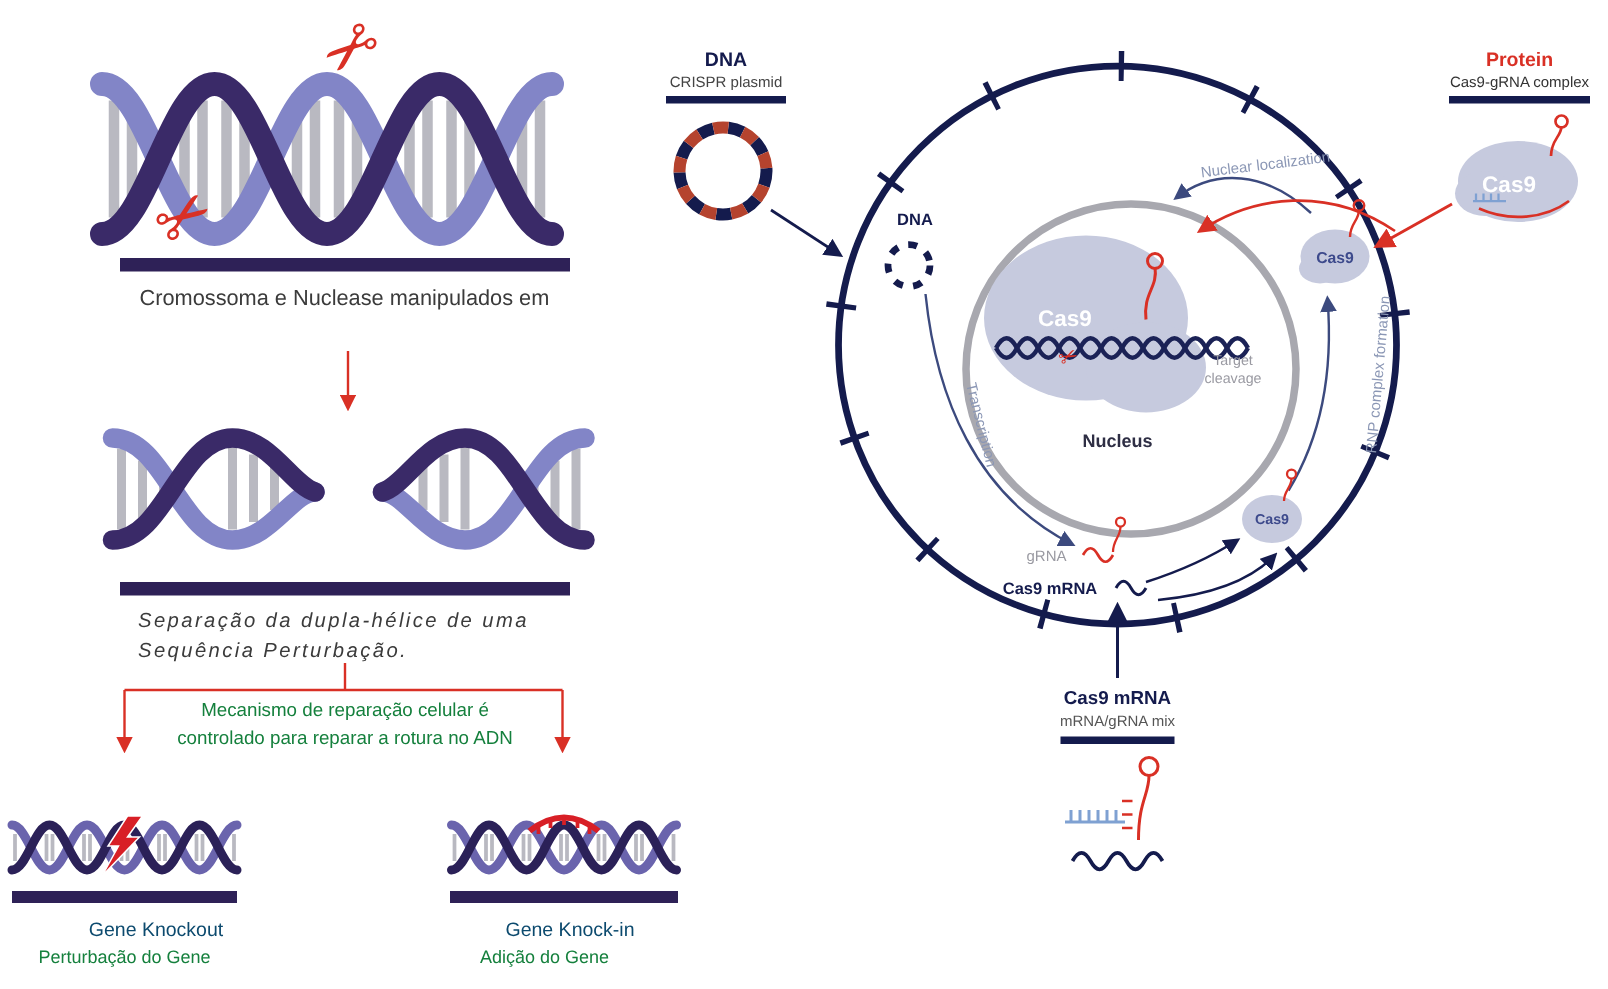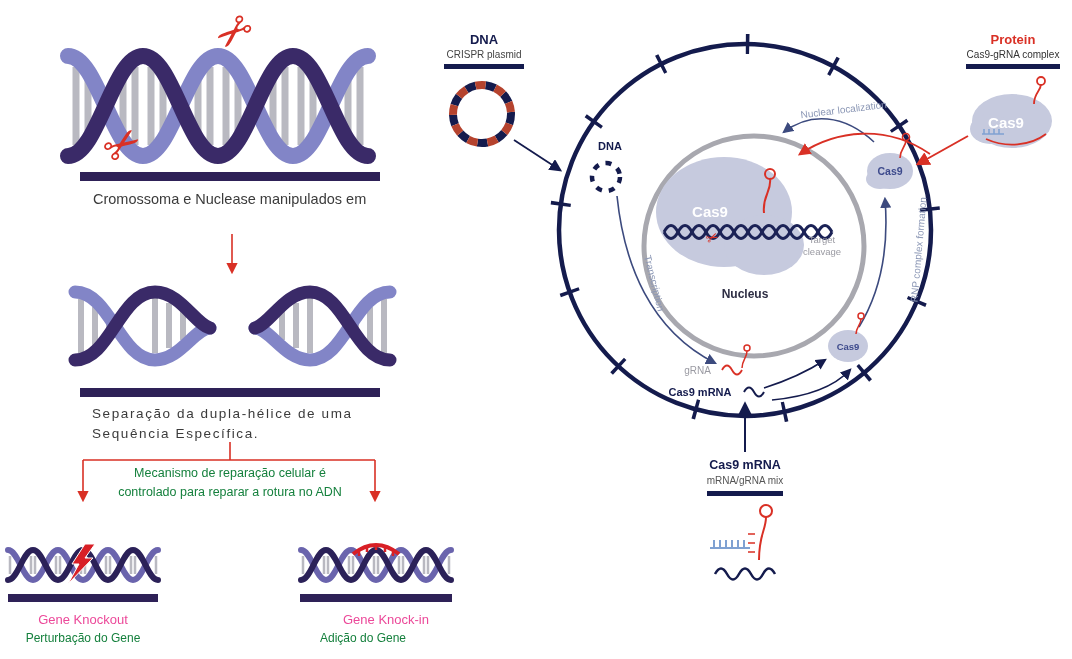--- a/index.html
+++ b/index.html
@@ -2,23 +2,23 @@
 <html><head>
 <meta charset="utf-8">
 <style>
   html,body{margin:0;padding:0;background:#ffffff;}
   .page{position:relative;width:1072px;height:659px;background:#fff;overflow:hidden;
         font-family:"Liberation Sans", sans-serif;}
   .abs{position:absolute;}
   .bar{background:#2e2157;}
   .caption{font-size:14.5px;color:#3b3b3b;line-height:1.45;text-align:left;}
   .caption .ln{display:block;}
-  .caption-spaced{letter-spacing:1.6px;font-size:13.5px;}
+  .caption-spaced{letter-spacing:1.6px;font-size:13.5px;font-style:italic;}
   .branch-caption{font-size:12.5px;color:#15803d;line-height:1.55;text-align:center;}
-  .gene-title{font-size:13px;color:#ec4899;text-align:center;}
+  .gene-title{font-size:13px;color:#0c4a6e;text-align:center;margin-left:21px;}
   .gene-subtitle{font-size:12px;color:#15803d;text-align:center;}
   svg{display:block;overflow:visible;}
   text{font-family:"Liberation Sans", sans-serif;}
 </style>
 </head>
 <body>
 
 <div class="page">
 
   <svg width="0" height="0">
@@ -67,21 +67,21 @@
       <path d="M0,10 C35,10 45,78 80,78 C105,78 120,46 135,46" fill="none" stroke="#8285c7" stroke-width="13" stroke-linecap="round"></path>
       <path d="M0,78 C35,78 45,10 80,10 C105,10 120,42 135,46" fill="none" stroke="#3a2a68" stroke-width="13" stroke-linecap="round"></path>
     </g>
     <use href="#sepHalf" transform="translate(315 0) scale(-1 1)"></use>
   </svg>
 
   <div class="abs bar" style="left:80px;top:388px;width:300px;height:9px"></div>
 
   <div class="abs caption caption-spaced" style="left:92px;top:404px;width:300px">
     <span class="ln">Separação da dupla-hélice de uma</span>
-    <span class="ln">Sequência Específica.</span>
+    <span class="ln">Sequência Perturbação.</span>
   </div>
 
   <svg class="abs" style="left:68px;top:440px" width="320" height="70" viewBox="0 0 320 70">
     <path d="M162 2 V20 M15 20 H307" stroke="#d93025" stroke-width="1.6" fill="none"></path>
     <path d="M15 20 V60" stroke="#d93025" stroke-width="1.6" fill="none" marker-end="url(#mRed)"></path>
     <path d="M307 20 V60" stroke="#d93025" stroke-width="1.6" fill="none" marker-end="url(#mRed)"></path>
   </svg>
 
   <div class="abs branch-caption" style="left:110px;top:464px;width:240px">
     <span class="ln">Mecanismo de reparação celular é</span>
@@ -107,21 +107,21 @@
                M98 14 V32 M102 14 V32 M123 14 V32 M127 14 V32 M148 14 V32" fill="none"></path>
     </g>
     <path d="M0,8 C10,8 15,38 25,38 C35,38 40,8 50,8 C60,8 65,38 75,38 C85,38 90,8 100,8 C110,8 115,38 125,38 C135,38 140,8 150,8" fill="none" stroke="#6a64ad" stroke-width="6" stroke-linecap="round"></path>
     <path d="M0,38 C10,38 15,8 25,8 C35,8 40,38 50,38 C60,38 65,8 75,8 C85,8 90,38 100,38 C110,38 115,8 125,8 C135,8 140,38 150,38" fill="none" stroke="#2b2158" stroke-width="6" stroke-linecap="round"></path>
     <g stroke="#d81f26" fill="none">
       <path d="M52 12 Q75 -6 98 12" stroke-width="4"></path>
       <path d="M58 8 V14 M66 4 V10 M75 2 V8 M84 4 V10 M92 8 V14" stroke-width="2.5"></path>
     </g>
   </svg>
   <div class="abs bar" style="left:300px;top:594px;width:152px;height:8px"></div>
-  <div class="abs gene-title" style="left:303px;top:612px;width:166px">Gene Knock-in</div>
+  <div class="abs gene-title" style="left:276px;top:612px;width:166px">Gene Knock-in</div>
   <div class="abs gene-subtitle" style="left:280px;top:631px;width:166px">Adição do Gene</div>
 
   <svg class="abs" style="left:412px;top:0px" width="660" height="659" viewBox="0 0 660 659">
 
     <circle cx="333" cy="230" r="186" fill="#ffffff" stroke="#141b4d" stroke-width="4.5"></circle>
     <circle cx="333" cy="230" r="186" fill="none" stroke="#141b4d" stroke-width="20" stroke-dasharray="3.5 86" stroke-dashoffset="18"></circle>
 
     <circle cx="342" cy="246" r="110" fill="#ffffff" stroke="#a8a8af" stroke-width="5"></circle>
     <g>
       <ellipse cx="312" cy="212" rx="68" ry="55" fill="#c6cade"></ellipse>

